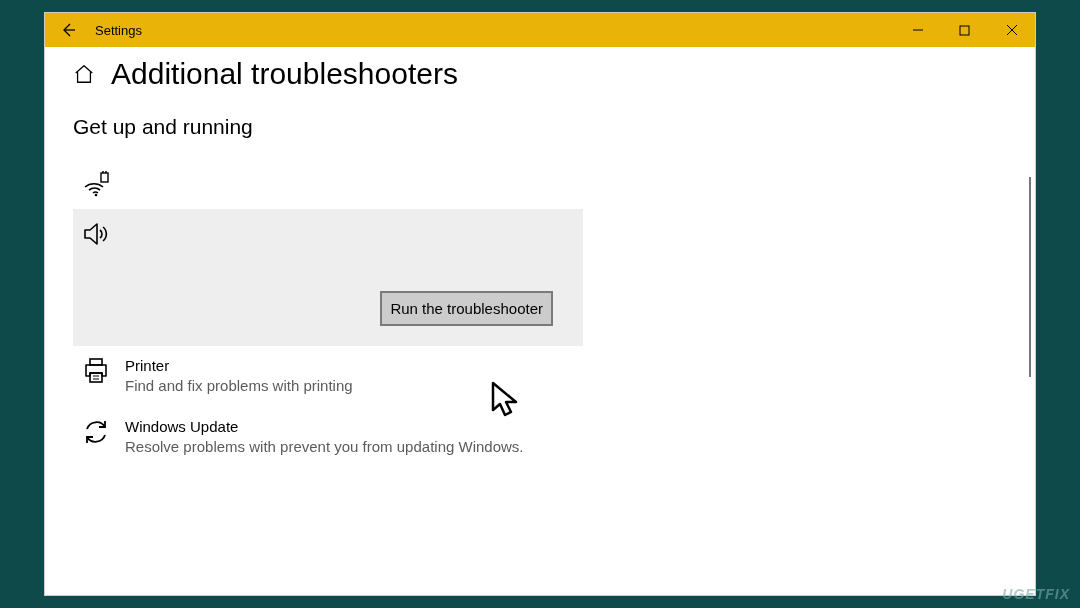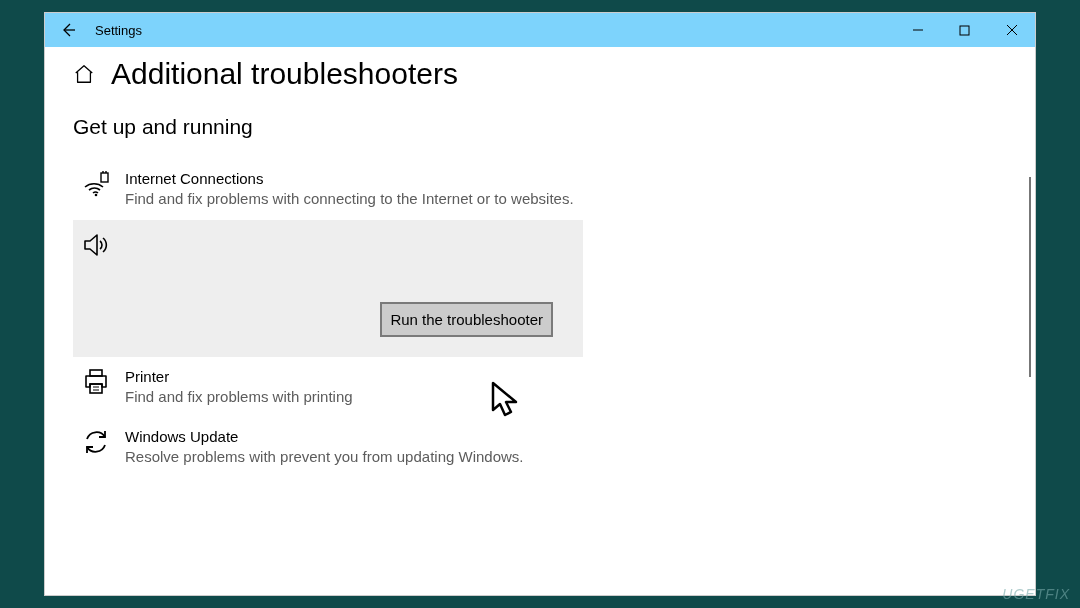--- a/index.html
+++ b/index.html
@@ -19,21 +19,21 @@
       bottom: 12px;
       background: #ffffff;
       border: 1px solid #cccccc;
       display: flex;
       flex-direction: column;
     }
     .titlebar {
       height: 34px;
       display: flex;
       align-items: center;
-      background: #7dd3fc;
+      background: #eab308;
       position: relative;
     }
     .back-btn {
       width: 46px;
       height: 34px;
       display: flex;
       align-items: center;
       justify-content: center;
       font-size: 16px;
     }
@@ -145,21 +145,21 @@
       background: #777;
     }
     .watermark {
       position: absolute;
       right: 10px;
       bottom: 6px;
       font-size: 14px;
       letter-spacing: 1px;
       color: rgba(120,170,170,0.6);
       font-style: italic;
-      font-weight: 400;
+      font-weight: 700;
     }
   </style>
 </head>
 <body>
 
 <div class="window">
   <div class="titlebar">
     <div class="back-btn">
       <svg width="16" height="16" viewBox="0 0 16 16">
           <path d="M10 2 L4 8 L10 14" stroke="#000" stroke-width="1.3" fill="none"></path>
@@ -202,24 +202,20 @@
 
       <div class="ts-item">
         <span class="ts-icon">
           <svg width="30" height="30" viewBox="0 0 30 30">
               <path d="M4 18 a14 14 0 0 1 18 0 M8 21 a9 9 0 0 1 11 0 M12 24 a4 4 0 0 1 5 0" stroke="#000" stroke-width="1.6" fill="none"></path>
               <circle cx="15" cy="26" r="1.3" fill="#000"></circle>
               <rect x="20" y="4" width="7" height="9" stroke="#000" stroke-width="1.4" fill="none"></rect>
               <path d="M22 4 V2 M25 4 V2" stroke="#000" stroke-width="1.4"></path>
             </svg>
         </span>
-        <div class="ts-text">
-          <div class="ts-title">Internet Connections</div>
-          <div class="ts-desc">Find and fix problems with connecting to the Internet or to websites.</div>
-        </div>
       </div>
 
       <div class="ts-item selected">
         <span class="ts-icon">
           <svg width="30" height="30" viewBox="0 0 30 30">
               <path d="M4 11 H9 L16 5 V25 L9 19 H4 Z" stroke="#000" stroke-width="1.6" fill="none" stroke-linejoin="round"></path>
               <path d="M19 11 a5 5 0 0 1 0 8 M22 8 a9 9 0 0 1 0 14" stroke="#000" stroke-width="1.6" fill="none"></path>
             </svg>
         </span>
         <div class="run-row">

